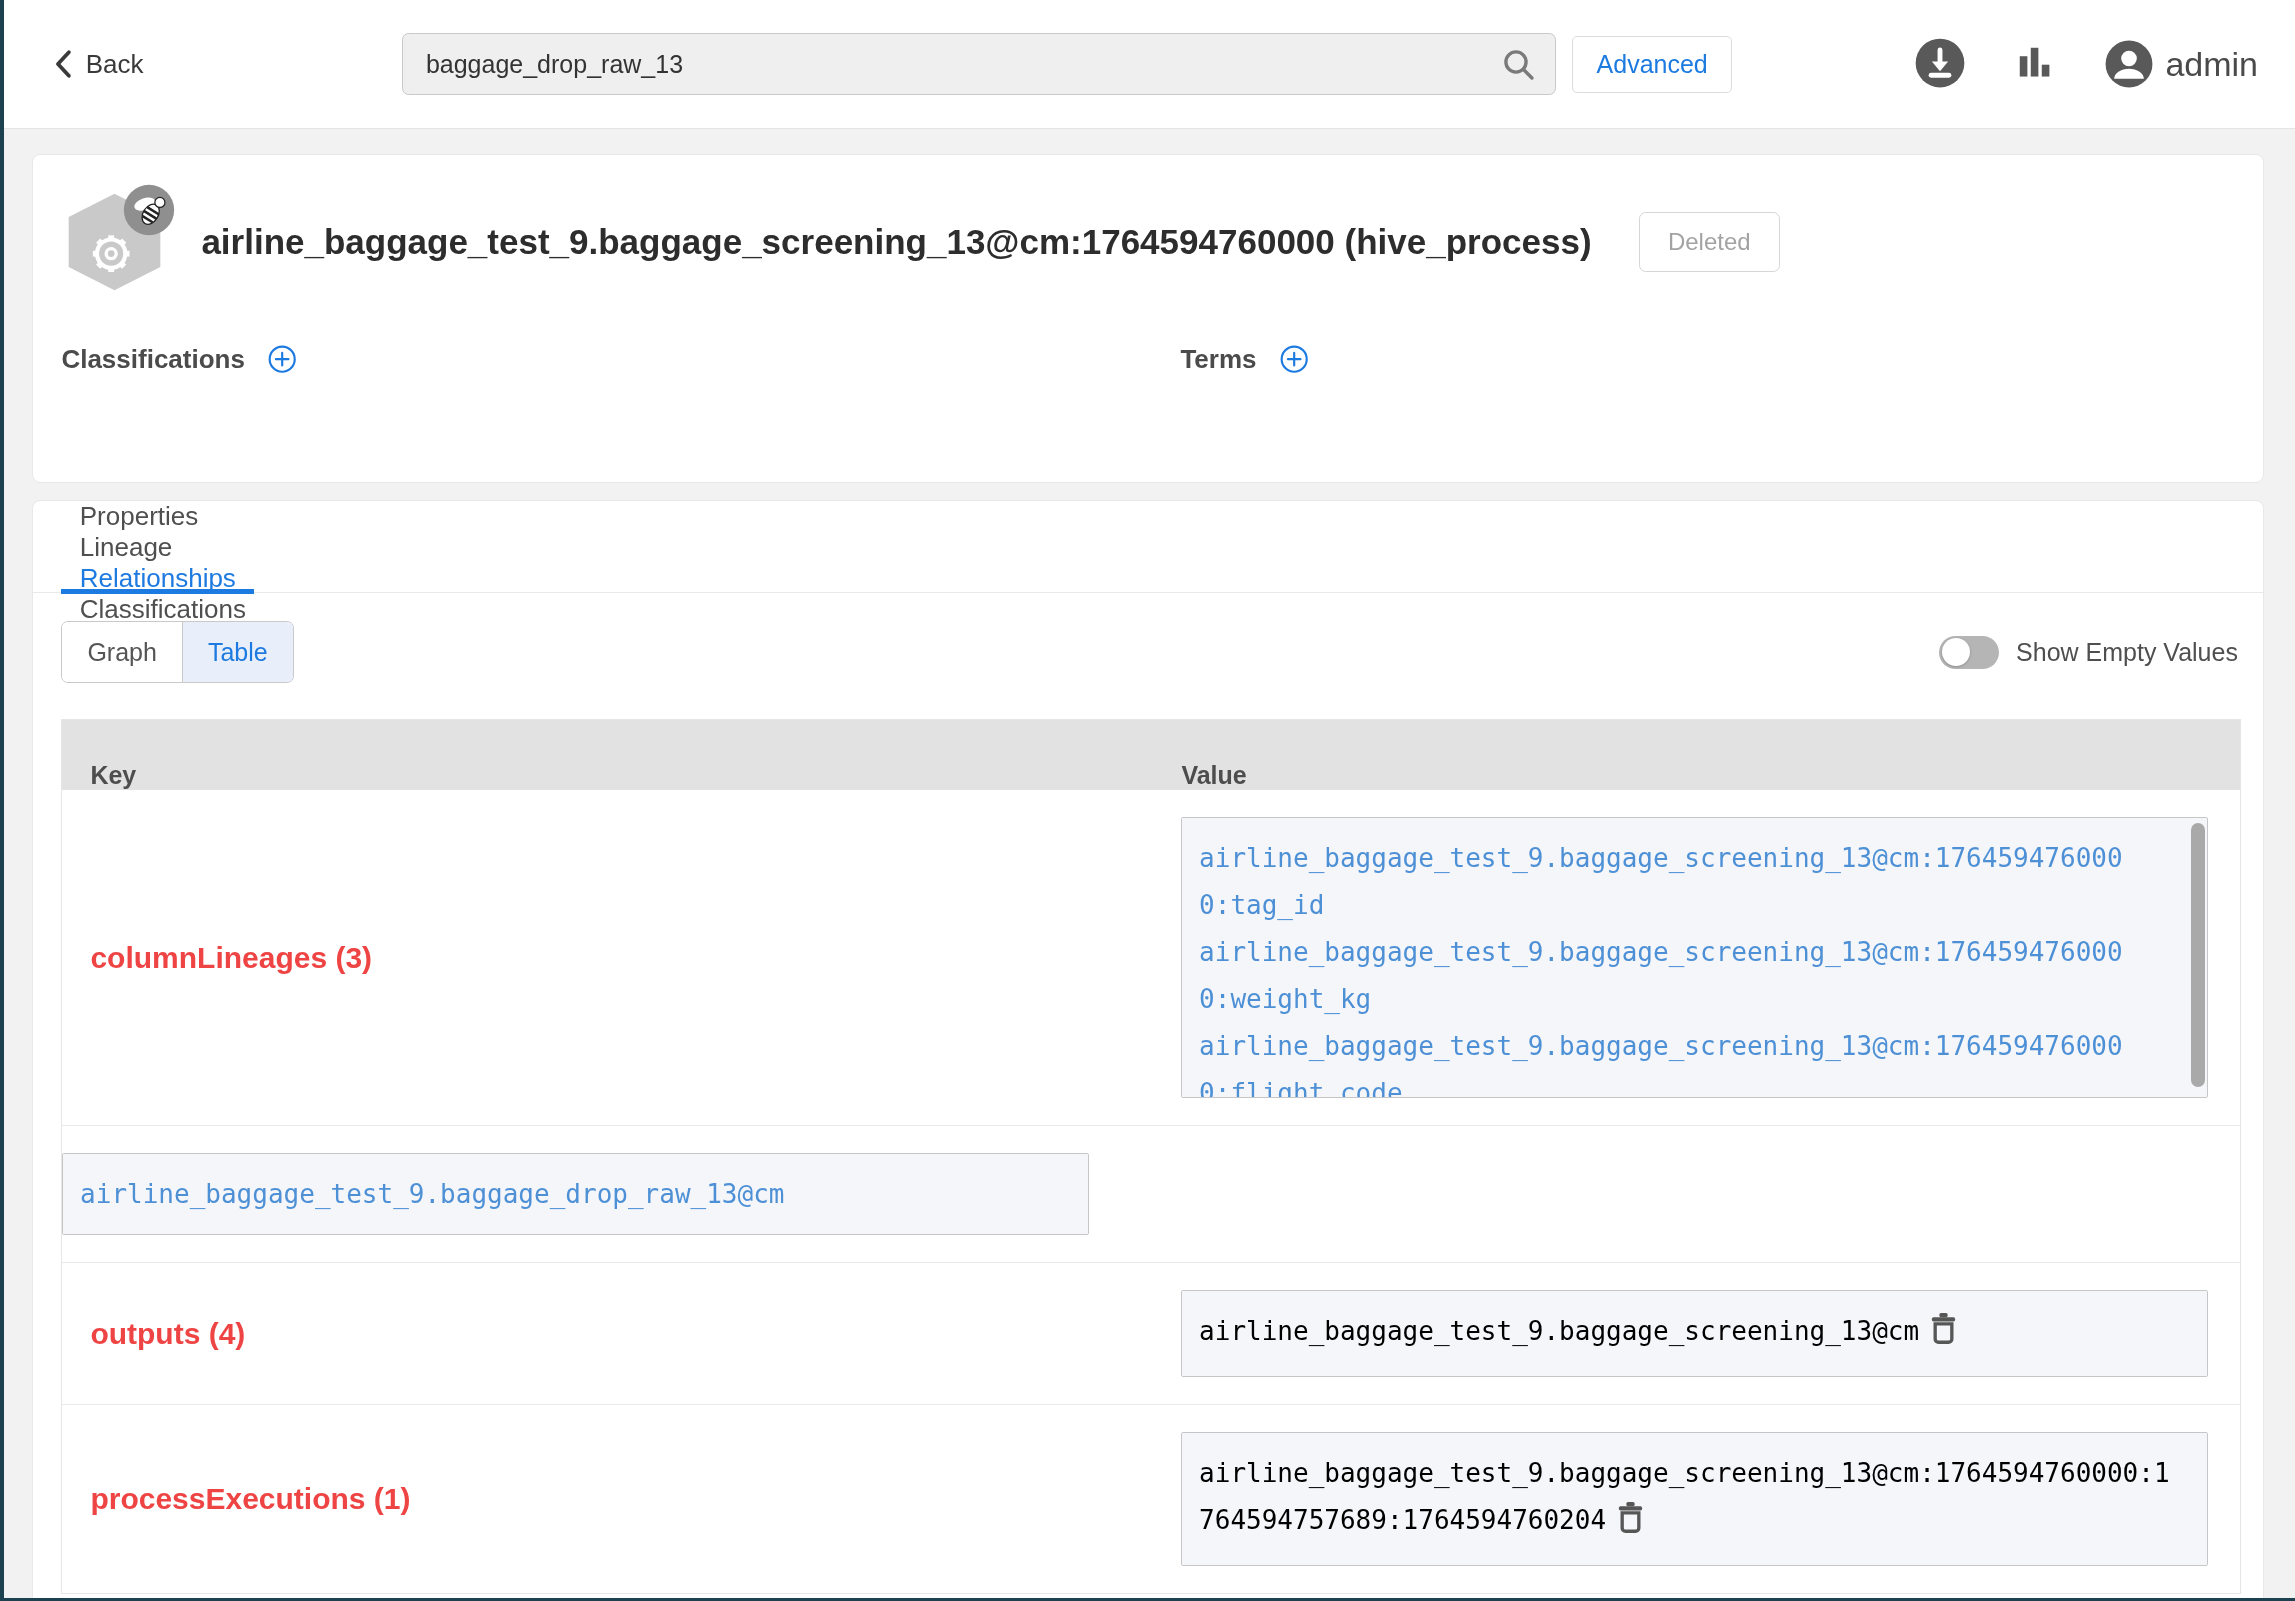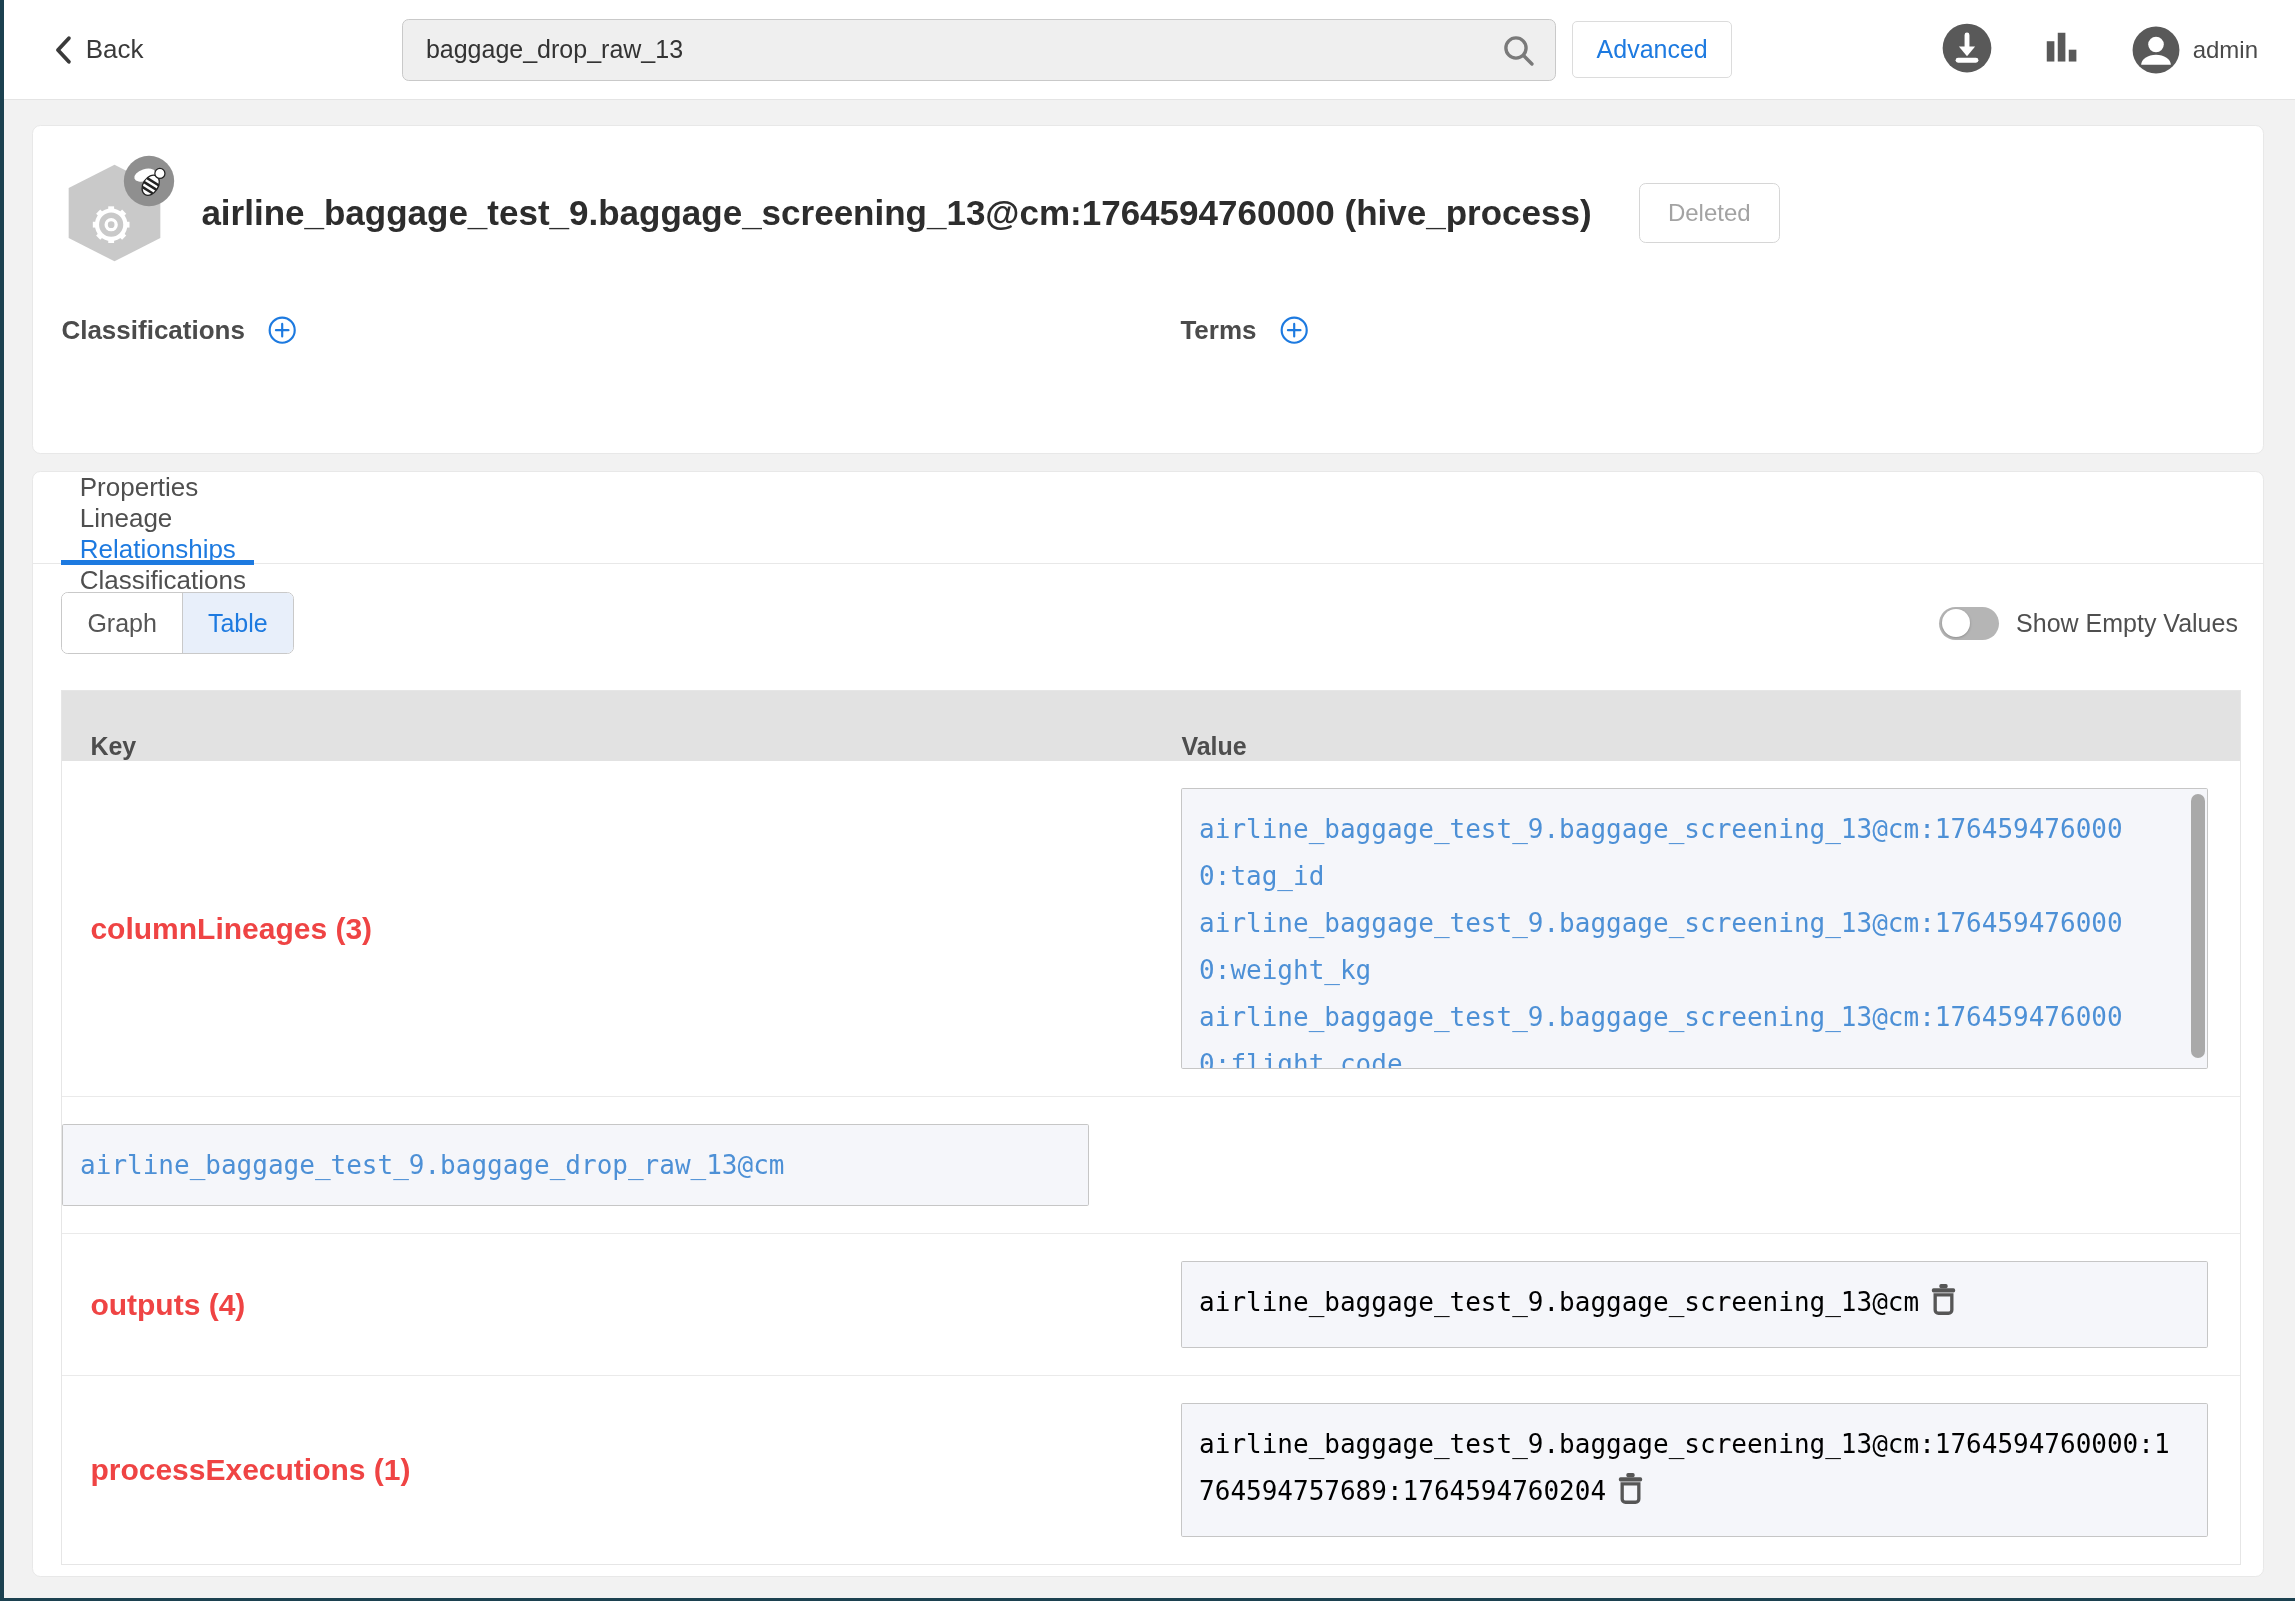--- a/index.html
+++ b/index.html
@@ -9,21 +9,21 @@
     background: #f2f2f2;
     overflow: hidden;
     position: relative;
   }
   
   .left-strip { position: absolute; left: 0; top: 0; width: 4.2px; height: 1601px; background: #1c4150; z-index: 50; }
   .bottom-strip { position: absolute; left: 0; bottom: 0; width: 2295px; height: 3.3px; background: #1c4150; z-index: 50; }
 
   
   .topbar {
-    height: 100px; background: #ffffff; border-bottom: 0.8px solid #e4e4e4;
+    height: 129px; background: #ffffff; border-bottom: 0.8px solid #e4e4e4;
     display: flex; align-items: center; padding: 0 37px 0 52px;
   }
   .back { display: flex; align-items: center; gap: 11.7px; cursor: pointer; }
   .back span { font-size: 26px; color: #3a3a3a; }
   .search-wrap { position: relative; margin-left: 258px; }
   .search-wrap input {
     width: 1154px; height: 62px; background: #efefef;
     border: 0.8px solid #c9c9c9; border-radius: 6.7px;
     font-size: 25px; color: #333; padding: 0 67px 0 23.4px;
     font-family: "Liberation Sans", "DejaVu Sans", sans-serif;
@@ -32,21 +32,21 @@
   .search-icon { position: absolute; right: 18.4px; top: 13.4px; }
   .advanced {
     margin-left: 16.7px; height: 57px; padding: 0 23.4px;
     background: #fff; border: 0.8px solid #dcdcdc; border-radius: 5px;
     color: #1d7ae0; font-size: 25px; cursor: pointer;
     font-family: "Liberation Sans", "DejaVu Sans", sans-serif;
   }
   .topbar .spacer { flex: 1; }
   .top-icons { display: flex; align-items: center; gap: 47px; }
   .user { display: flex; align-items: center; gap: 11.7px; cursor: pointer; }
-  .user span { font-size: 24px; color: #4a4a4a; }
+  .user span { font-size: 34px; color: #4a4a4a; }
 
   
   .page { padding: 25px 32px 0 32px; }
   .card { background: #fff; border: 0.8px solid #e8e8e8; border-radius: 8.4px; width: 2232px; }
   .entity-card { padding: 37px 23.4px 107px 28.4px; margin-bottom: 16.7px; }
   .entity-title-row { display: flex; align-items: center; }
   .entity-icon { position: relative; width: 107px; height: 100px; flex: 0 0 auto; }
   .entity-icon .badge { position: absolute; right: -6.7px; top: -8.4px; }
   .entity-title { font-size: 35px; font-weight: 700; color: #2d2d2d; margin-left: 33px; white-space: nowrap; }
   .deleted-badge {

